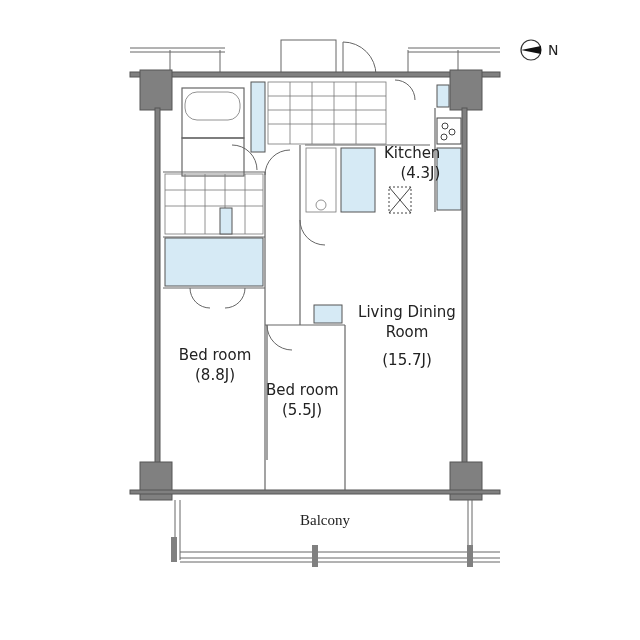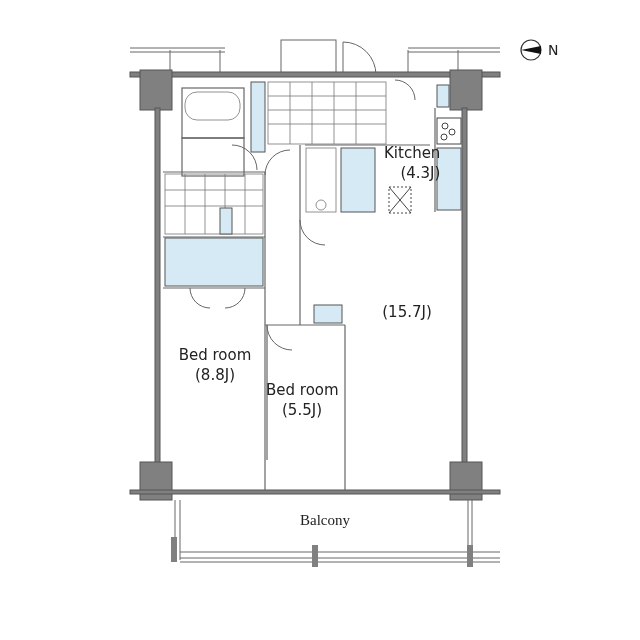--- a/index.html
+++ b/index.html
@@ -123,21 +123,23 @@
   </g>
 </svg>
 
 <div class="lbl" style="left:548px;top:40px;font-size:14px;">N</div>
 
 <div class="lbl" style="left:384px;top:143px;text-align:right;">
   <div>Kitchen</div>
     <div>(4.3J)</div>
 </div>
 <div class="lbl" style="left:352px;top:302px;width:110px;">
-  <div style="">(15.7J)</div>
+  <div>Living Dining</div>
+    <div>Room</div>
+  <div style="margin-top:8px">(15.7J)</div>
 </div>
 <div class="lbl" style="left:170px;top:345px;width:90px;">
     <div>Bed room</div>
     <div>(8.8J)</div>
 </div>
 <div class="lbl" style="left:266px;top:380px;width:72px;">
   <div>Bed room</div>
     <div>(5.5J)</div>
 </div>
 <div class="lbl" style="left:280px;top:510px;width:90px;font-family:Liberation Serif, serif;">Balcony</div>

